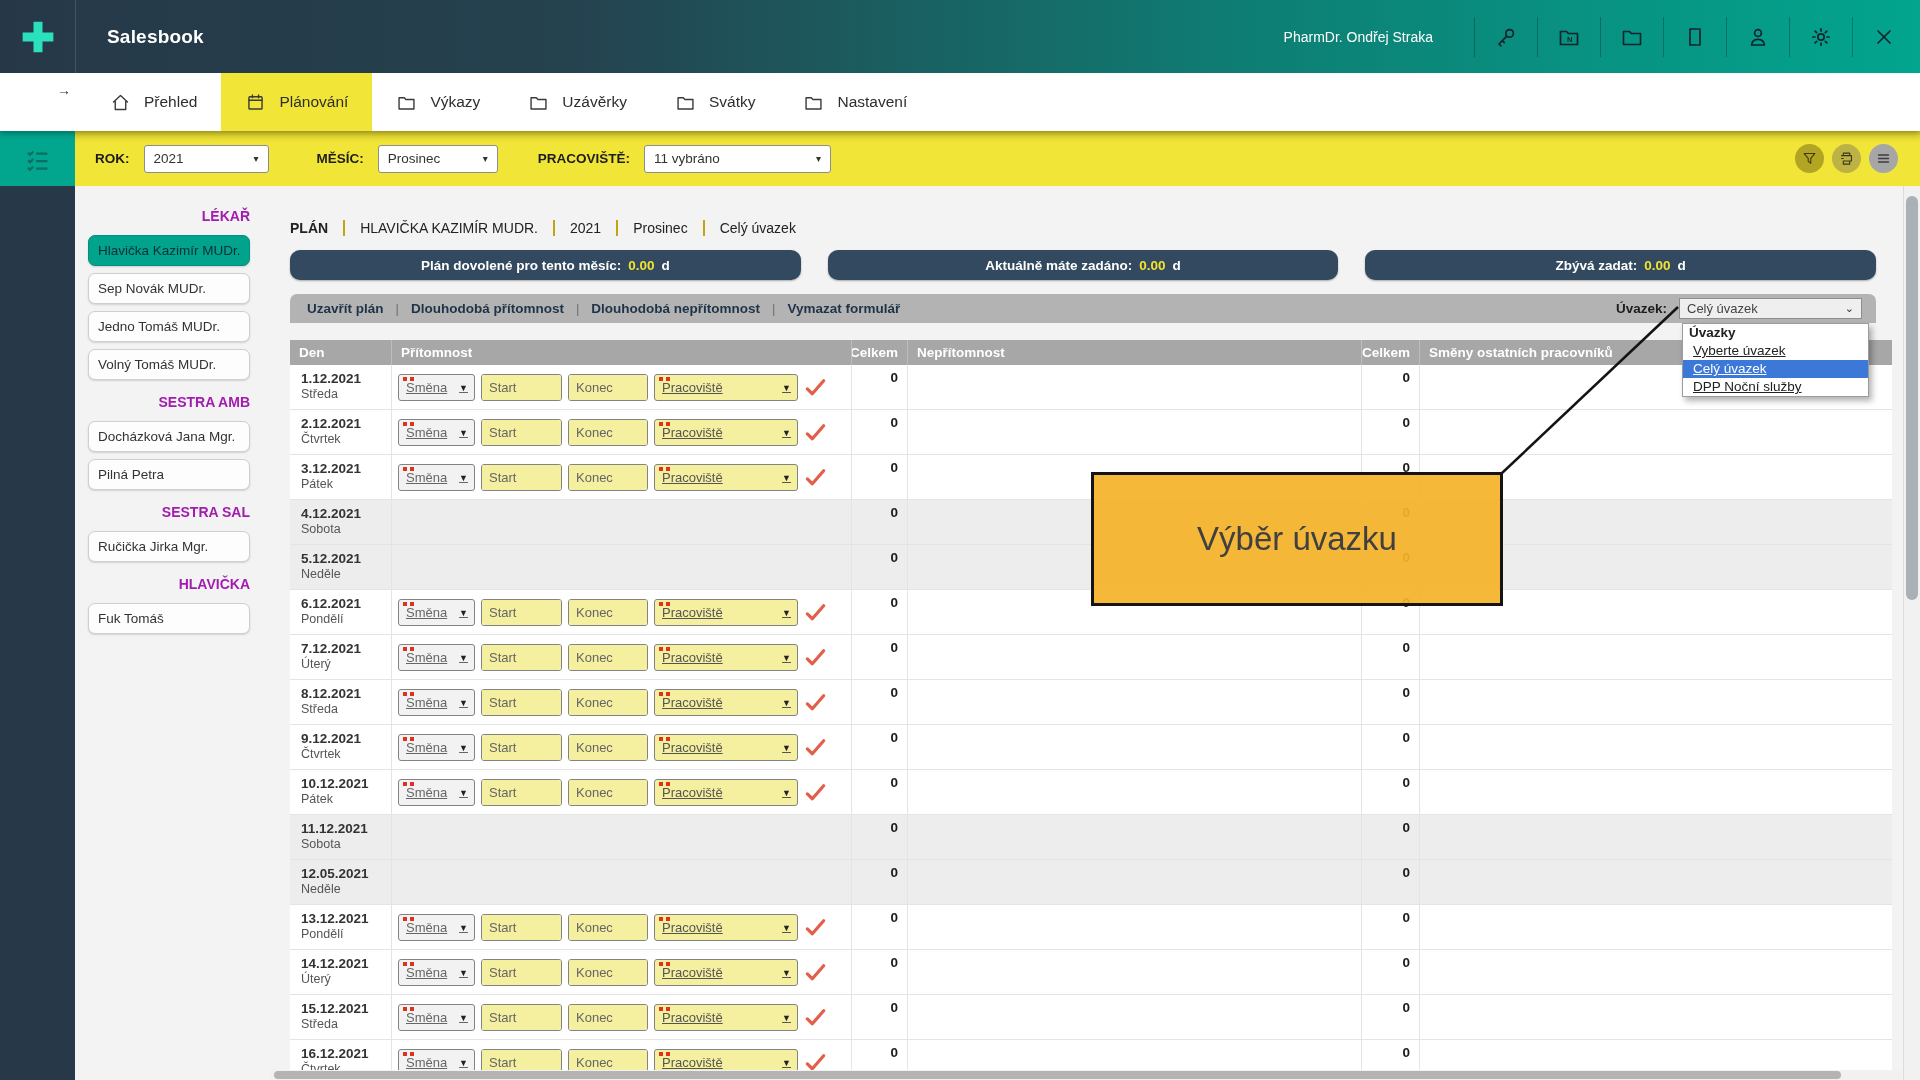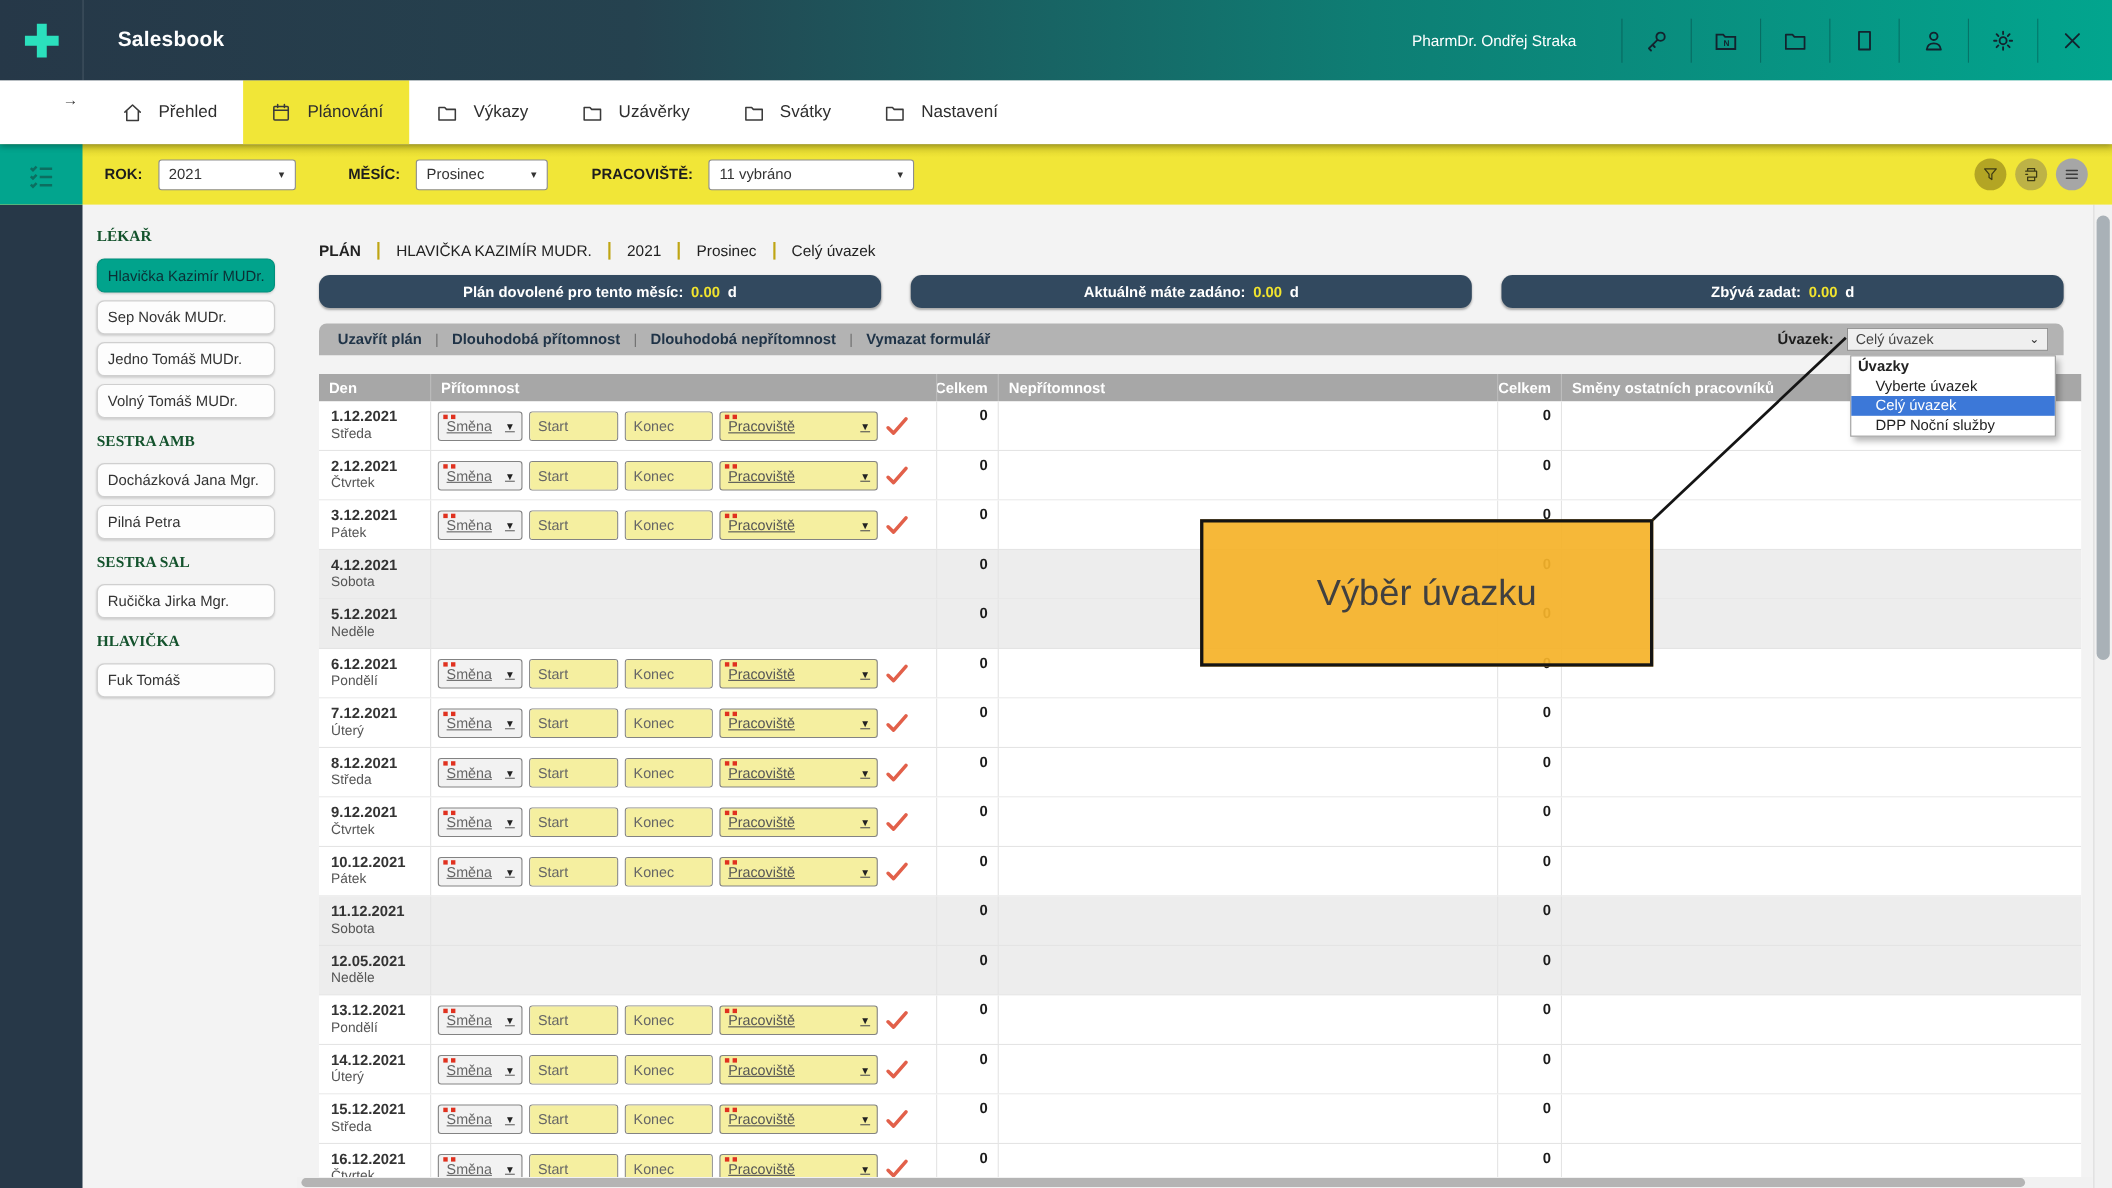--- a/index.html
+++ b/index.html
@@ -49,21 +49,21 @@
   .cb-0 { background:#b3a524; color:#3c3a14; }
   .cb-1 { background:#bdb246; color:#3c3a14; }
   .cb-2 { background:#a6a6a6; color:#3d3d3d; }
 
   
   .leftcol { position:absolute; left:0; top:186px; width:75px; height:894px; background:#273848; }
 
   
   #staff-panel { position:absolute; left:88px; top:208px; width:162px; }
   .sgroup { margin-bottom:14px; }
-  .sgroup h3 { font-size:14px; font-weight:bold; color:#14532d; text-align:left; margin:0 0 11px 0;font-family:Liberation Serif, serif; }
+  .sgroup h3 { font-size:14px; font-weight:bold; color:#a21caf; text-align:right; margin:0 0 11px 0; }
   .sitem { height:31px; margin-bottom:7px; background:#fdfdfd; border:1px solid #cfcfcf; border-radius:7px;
     box-shadow:0 1px 2px rgba(0,0,0,0.14); display:flex; align-items:center; padding-left:9px;
     font-size:13.5px; color:#333; cursor:pointer; white-space:nowrap; overflow:hidden; }
   .sitem.selected { background:#01a38c; border-color:#01907c; color:#0b2f35; }
 
   
   .breadcrumb { position:absolute; left:290px; top:214px; height:22px; display:flex; align-items:flex-end; gap:15px; }
   .bc-item { font-size:14px; color:#222; }
   .bc-item.first { font-weight:bold; }
   .bc-sep { width:2px; height:16px; background:#bfa514; }
@@ -114,21 +114,21 @@
     font-size:13px; font-family:"Liberation Sans",sans-serif; border-radius:2px; }
   .cinput::placeholder { color:#666; opacity:1; }
   .req { position:absolute; top:2px; left:4px; width:4px; height:4px; background:#e0311f; box-shadow:7px 0 0 #e0311f; }
   .rowcheck { position:absolute; left:412px; top:11px; width:23px; height:23px; color:#e2604a; cursor:pointer; }
   .rowcheck svg { width:23px; height:23px; }
 
   
   .dd-list { position:absolute; left:1682px; top:323px; width:187px; background:#fff; border:1px solid #9b9b9b;
     box-shadow:3px 4px 6px rgba(0,0,0,0.3); z-index:60; font-size:13.5px; color:#222; }
   .dd-group { font-weight:bold; padding:1px 6px; height:18px; line-height:16px; }
-  .dd-opt { padding:1px 6px 1px 22px; height:18px; line-height:16px; cursor:pointer; white-space:nowrap; }
+  .dd-opt { padding:1px 6px 1px 10px; height:18px; line-height:16px; cursor:pointer; white-space:nowrap;text-decoration:underline; }
   .dd-opt.selected { background:#3c78d8; color:#fff; }
 
   
   .callout-line { position:absolute; left:0; top:0; width:1920px; height:1080px; pointer-events:none; z-index:45; }
   .callout { position:absolute; left:1091px; top:472px; width:412px; height:134px; background:rgba(245,179,42,0.93);
     border:3px solid #141414; display:flex; align-items:center; justify-content:center; z-index:46; }
   .callout span { font-size:33px; color:#404040; }
 
   
   .vscroll { position:absolute; right:0; top:186px; width:17px; height:894px; background:#f1f1f1; border-left:1px solid #dcdcdc; }

